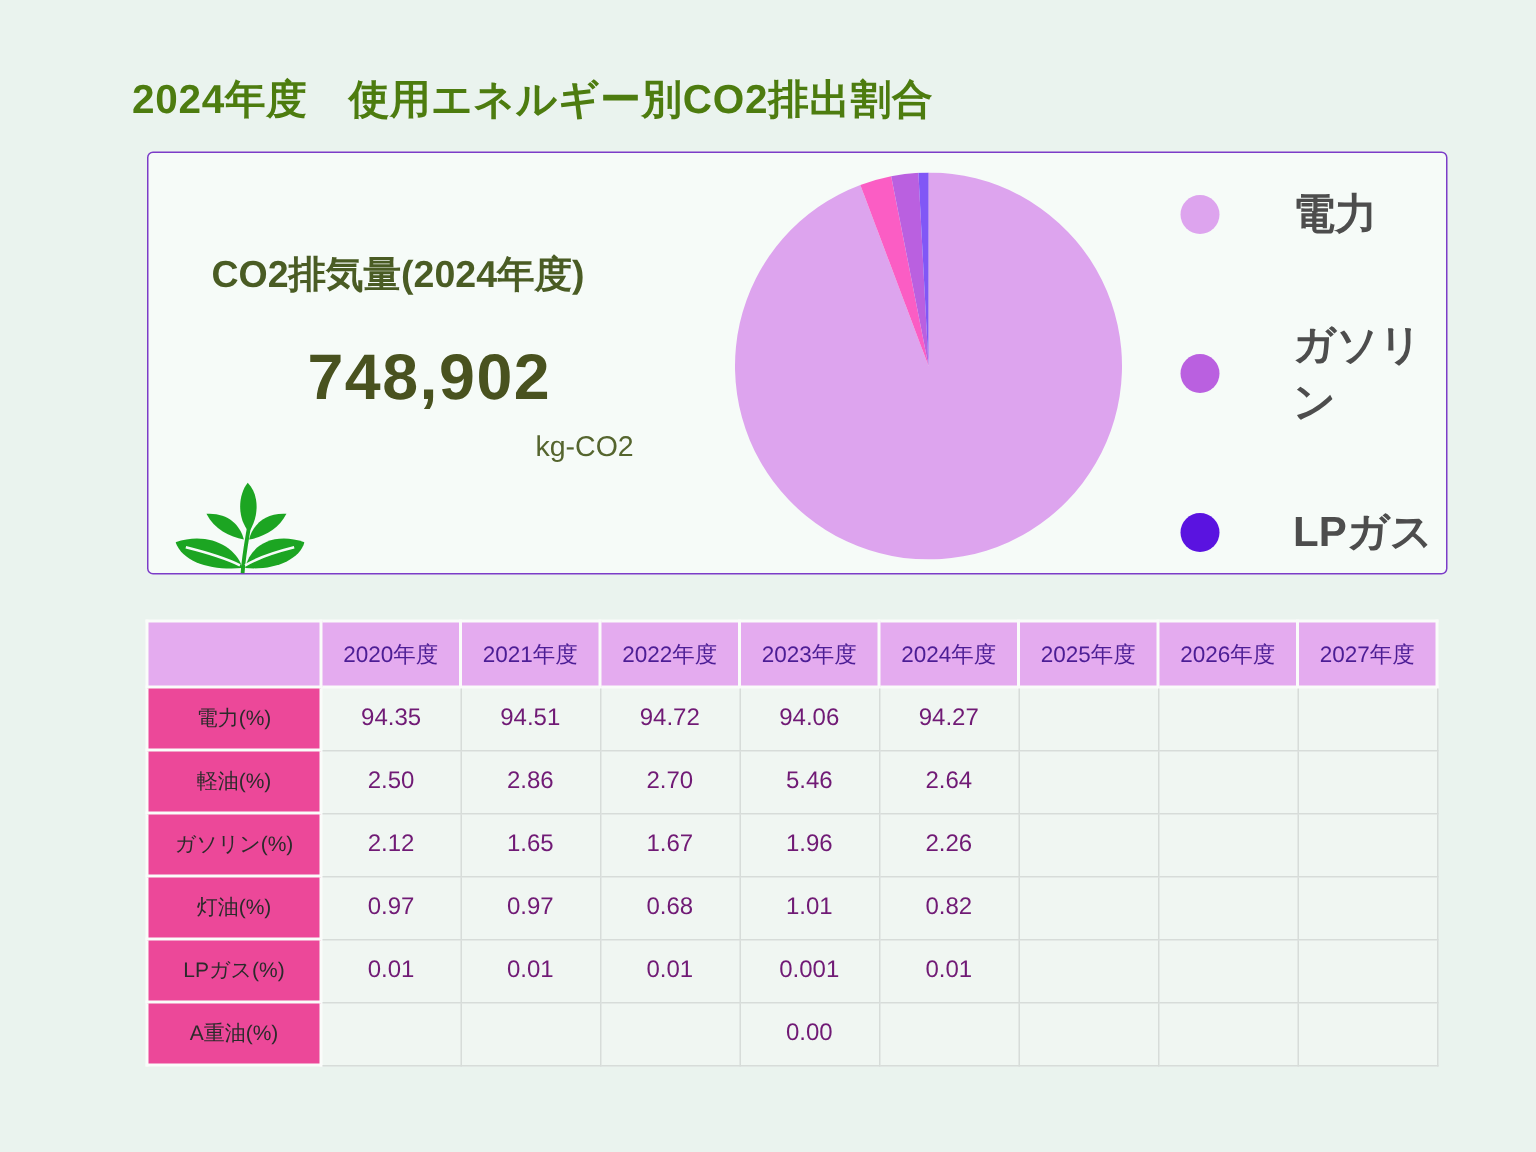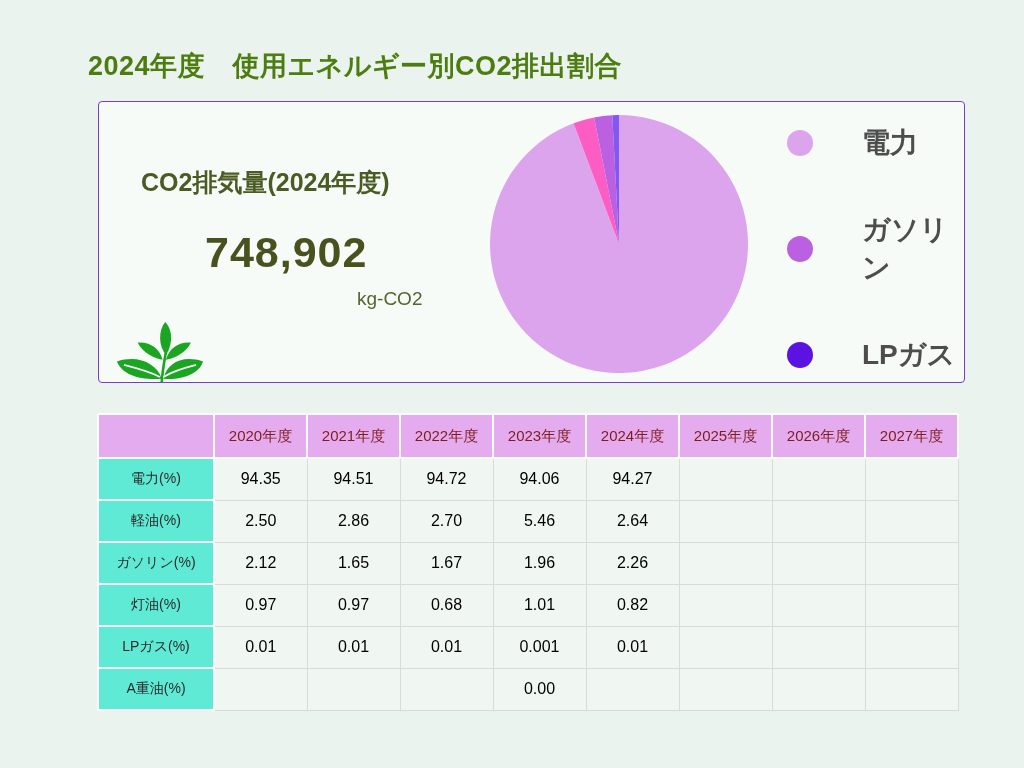--- a/index.html
+++ b/index.html
@@ -95,35 +95,35 @@
   th, td {
     text-align: center;
     vertical-align: middle;
     font-weight: normal;
   }
   thead th {
     background: #e4abef;
     border: 2px solid #fafcfa;
     height: 44px;
     font-size: 15px;
-    color: #7f1d1d;
+    color: #4c1d95;
   }
   tbody th {
-    background: #5eead4;
+    background: #ec4899;
     border: 2px solid #fafcfa;
     height: 42px;
     font-size: 14px;
     color: #2b2b2b;
   }
   tbody td {
     background: #f0f6f2;
     border: 1px solid #d7dcd9;
     height: 42px;
     font-size: 16px;
-    color: #000000;
+    color: #701a75;
   }
 </style>
 </head>
 <body>
 
 <h1 class="page-title">2024年度　使用エネルギー別CO2排出割合</h1>
 
 <div class="summary-card">
   <div class="stat-heading">CO2排気量(2024年度)</div>
   <div class="stat-value">748,902</div>

